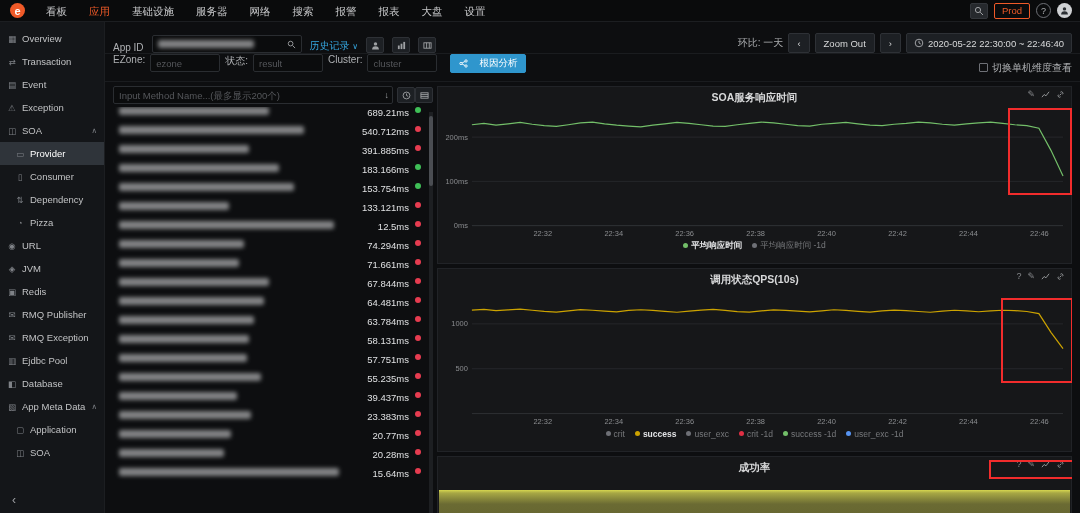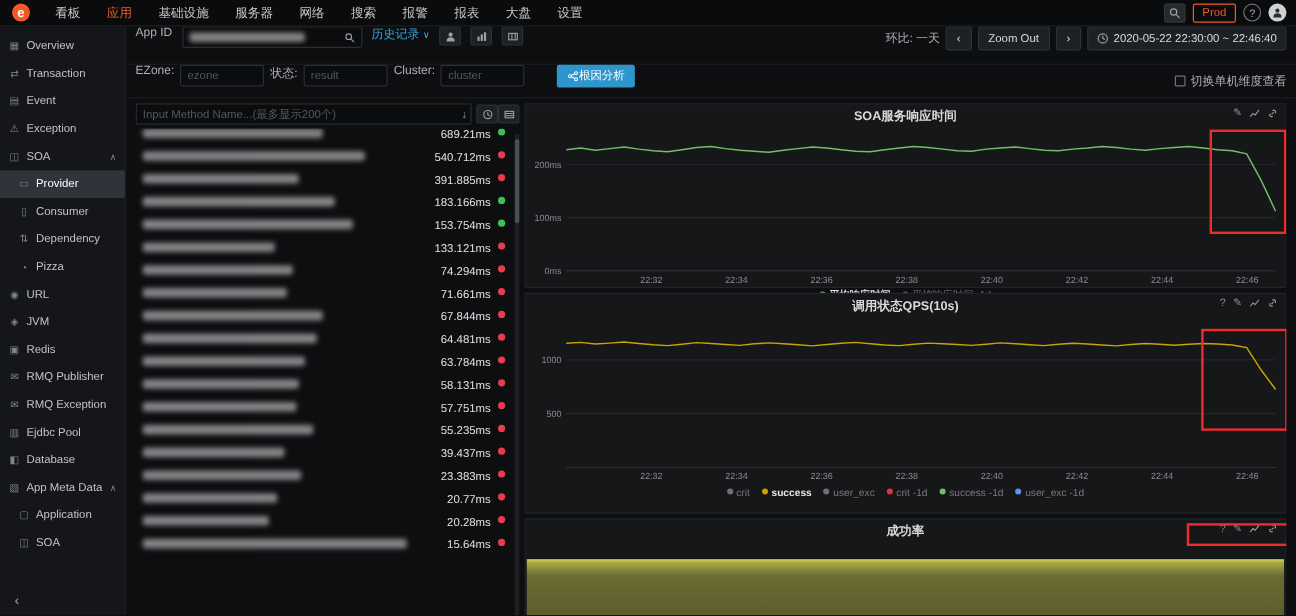--- a/index.html
+++ b/index.html
@@ -22,36 +22,36 @@
   .sidebar{position:absolute;top:22px;left:0;bottom:0;width:105px;background:#141619;border-right:1px solid #1c1e21;padding-top:5px;z-index:5}
   .side-item{display:flex;align-items:center;gap:5px;height:23px;padding:0 7px;color:#c2c3c5;font-size:9.5px;cursor:pointer;white-space:nowrap}
   .side-item .gl{width:10px;color:#7f8287;font-size:8.5px;text-align:center;flex:none}
   .side-item.child{padding-left:15px}
   .side-item.selected{background:#2f343a;color:#fff}
   .side-item .caret{margin-left:auto;color:#7f8287;font-size:7.5px}
   .collapse{position:absolute;bottom:6px;left:12px;color:#9fa1a4;font-size:12px;cursor:pointer}
 
   
   .main{position:absolute;left:105px;top:22px;right:0;bottom:0;display:flex;flex-direction:column}
-  .toolbar1{height:32px;flex:none;display:flex;align-items:flex-start;gap:8px;padding:0 8px;border-bottom:1px solid #1a1c1f}
+  .toolbar1{height:32px;flex:none;display:flex;align-items:flex-end;gap:8px;padding:0 8px;border-bottom:1px solid #1a1c1f}
   .toolbar2{height:28px;flex:none;display:flex;gap:5px;padding:0 8px;border-bottom:1px solid #1a1c1f}
   .lbl{color:#aeb0b3;font-size:10px;white-space:nowrap}
   .inp{background:#0b0c0d;border:1px solid #2a2d31;border-radius:2px;height:18px;color:#d8d9da;font-size:9.5px;padding:0 5px;outline:none}
   .inp::placeholder{color:#55575b}
   .w70{width:70px}
   .appid-input{width:150px;height:18px;background:#0b0c0d;border:1px solid #2a2d31;border-radius:2px;display:flex;align-items:center;padding:0 5px;gap:4px;cursor:text}
   .appid-input .mag{margin-left:auto;flex:none}
   .blur-bar{display:inline-block;height:8px;border-radius:2px;background:#97989a;filter:blur(2px);opacity:.85}
   .history{color:#35a7e0;font-size:10px;cursor:pointer;white-space:nowrap}
   .caret-d{font-size:8px}
   .sq-btn{width:18px;height:16px;background:#1d2024;border:1px solid #2e3136;border-radius:2px;display:inline-flex;align-items:center;justify-content:center;cursor:pointer;color:#9fa1a4}
   .btn{background:#1d2024;border:1px solid #2e3136;border-radius:2px;color:#d8d9da;font-size:9.5px;height:20px;padding:0 8px;cursor:pointer;white-space:nowrap}
   .t1-right{margin-left:auto;display:flex;align-items:center;gap:5px}
   .time-box{height:20px;background:#1d2024;border:1px solid #2e3136;border-radius:2px;display:flex;align-items:center;gap:4px;padding:0 7px;font-size:9.5px;cursor:pointer;white-space:nowrap}
-  .root-btn{background:#2f96cd;border:1px solid #2f96cd;border-radius:2px;color:#fff;font-size:9.5px;height:19px;padding:0 8px;display:inline-flex;align-items:center;gap:0;cursor:pointer;margin-left:22px;white-space:nowrap}
+  .root-btn{background:#2f96cd;border:1px solid #2f96cd;border-radius:2px;color:#fff;font-size:9.5px;height:19px;padding:0 8px;display:inline-flex;align-items:center;gap:11px;cursor:pointer;margin-left:8px;white-space:nowrap}
   .t2-right{margin-left:auto;display:flex;align-items:center;gap:4px}
   .cb{width:9px;height:9px;border:1px solid #6e7076;border-radius:1px;display:inline-block;cursor:pointer}
 
   .content{flex:1;display:flex;gap:4px;padding:4px 8px 0 8px;overflow:hidden}
 
   
   .method-panel{width:320px;flex:none;display:flex;flex-direction:column;position:relative;overflow:hidden}
   .search-row{display:flex;align-items:center;gap:4px;margin-bottom:3px}
   .search-wrap{flex:1;position:relative;display:flex;align-items:center}
   .search-inp{width:100%;padding-right:16px}
@@ -60,21 +60,21 @@
   .m-list{flex:1;overflow:hidden}
   .m-row{display:flex;align-items:flex-start;height:19px;padding:0 12px 0 6px;gap:6px;cursor:pointer}
   .m-row .val{margin-left:auto;font-size:9.5px;color:#dfe0e2;white-space:nowrap}
   .dot{width:6px;height:6px;border-radius:50%;flex:none}
   .scroll-track{position:absolute;right:0;top:26px;bottom:0;width:4px;background:#1d1f22;cursor:pointer}
   .scroll-thumb{position:absolute;top:4px;width:4px;height:70px;background:#4a4d52;border-radius:2px}
 
   
   .charts{flex:1;display:flex;flex-direction:column;gap:4px;overflow:hidden}
   .panel{background:#161719;border:1px solid #212327;position:relative;flex:none}
-  .p1{height:154px}
+  .p1{height:178px}
   .p2{height:184px}
   .p3{height:120px}
   .p-head{height:20px;position:relative;text-align:center;line-height:20px}
   .p-title{font-size:10.5px;color:#d8d9da;font-weight:bold}
   .p-icons{position:absolute;right:5px;top:2px;display:flex;gap:4px;align-items:center}
   .icon-btn{background:none;border:none;color:#898b8e;font-size:9px;cursor:pointer;padding:0 1px;display:inline-flex;align-items:center}
   .chart-svg{display:block;width:100%}
   .legend{display:flex;justify-content:center;gap:10px;font-size:8.5px;color:#77797c;height:14px;align-items:center}
   .lg-item{display:inline-flex;align-items:center;gap:3px;cursor:pointer;white-space:nowrap}
   .lg-item .dot{width:5px;height:5px}
@@ -318,20 +318,25 @@
             <span class="dot" style="background:#3fbf57"></span>
           </div>
           <div class="m-row">
             <span class="blur-bar" style="width:175px"></span>
             <span class="val">153.754ms</span>
             <span class="dot" style="background:#3fbf57"></span>
           </div>
           <div class="m-row">
             <span class="blur-bar" style="width:110px"></span>
             <span class="val">133.121ms</span>
+            <span class="dot" style="background:#e63c50"></span>
+          </div>
+          <div class="m-row">
+            <span class="blur-bar" style="width:215px"></span>
+            <span class="val">12.5ms</span>
             <span class="dot" style="background:#e63c50"></span>
           </div>
           <div class="m-row">
             <span class="blur-bar" style="width:125px"></span>
             <span class="val">74.294ms</span>
             <span class="dot" style="background:#e63c50"></span>
           </div>
           <div class="m-row">
             <span class="blur-bar" style="width:120px"></span>
             <span class="val">71.661ms</span>

